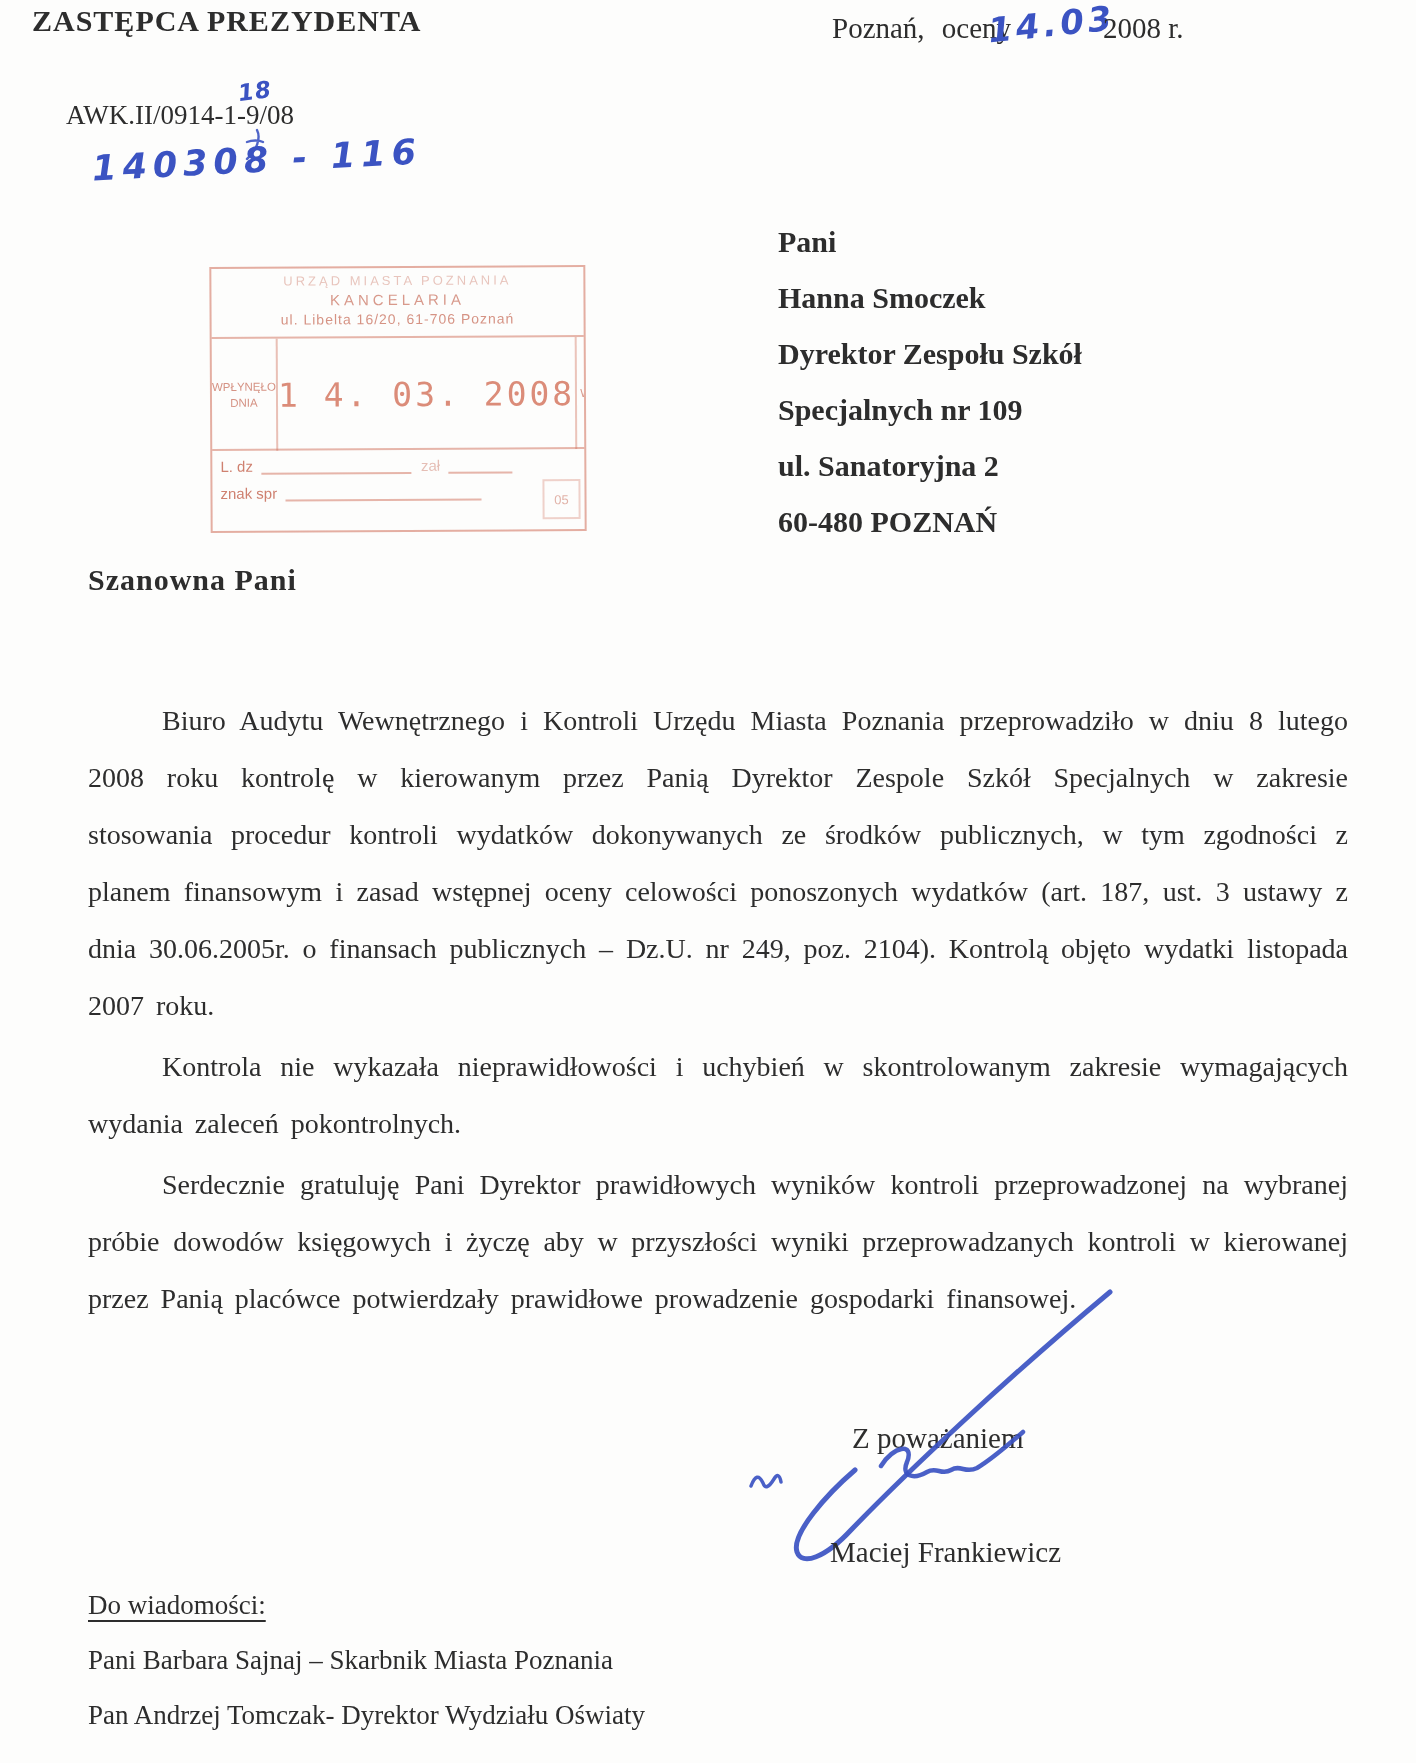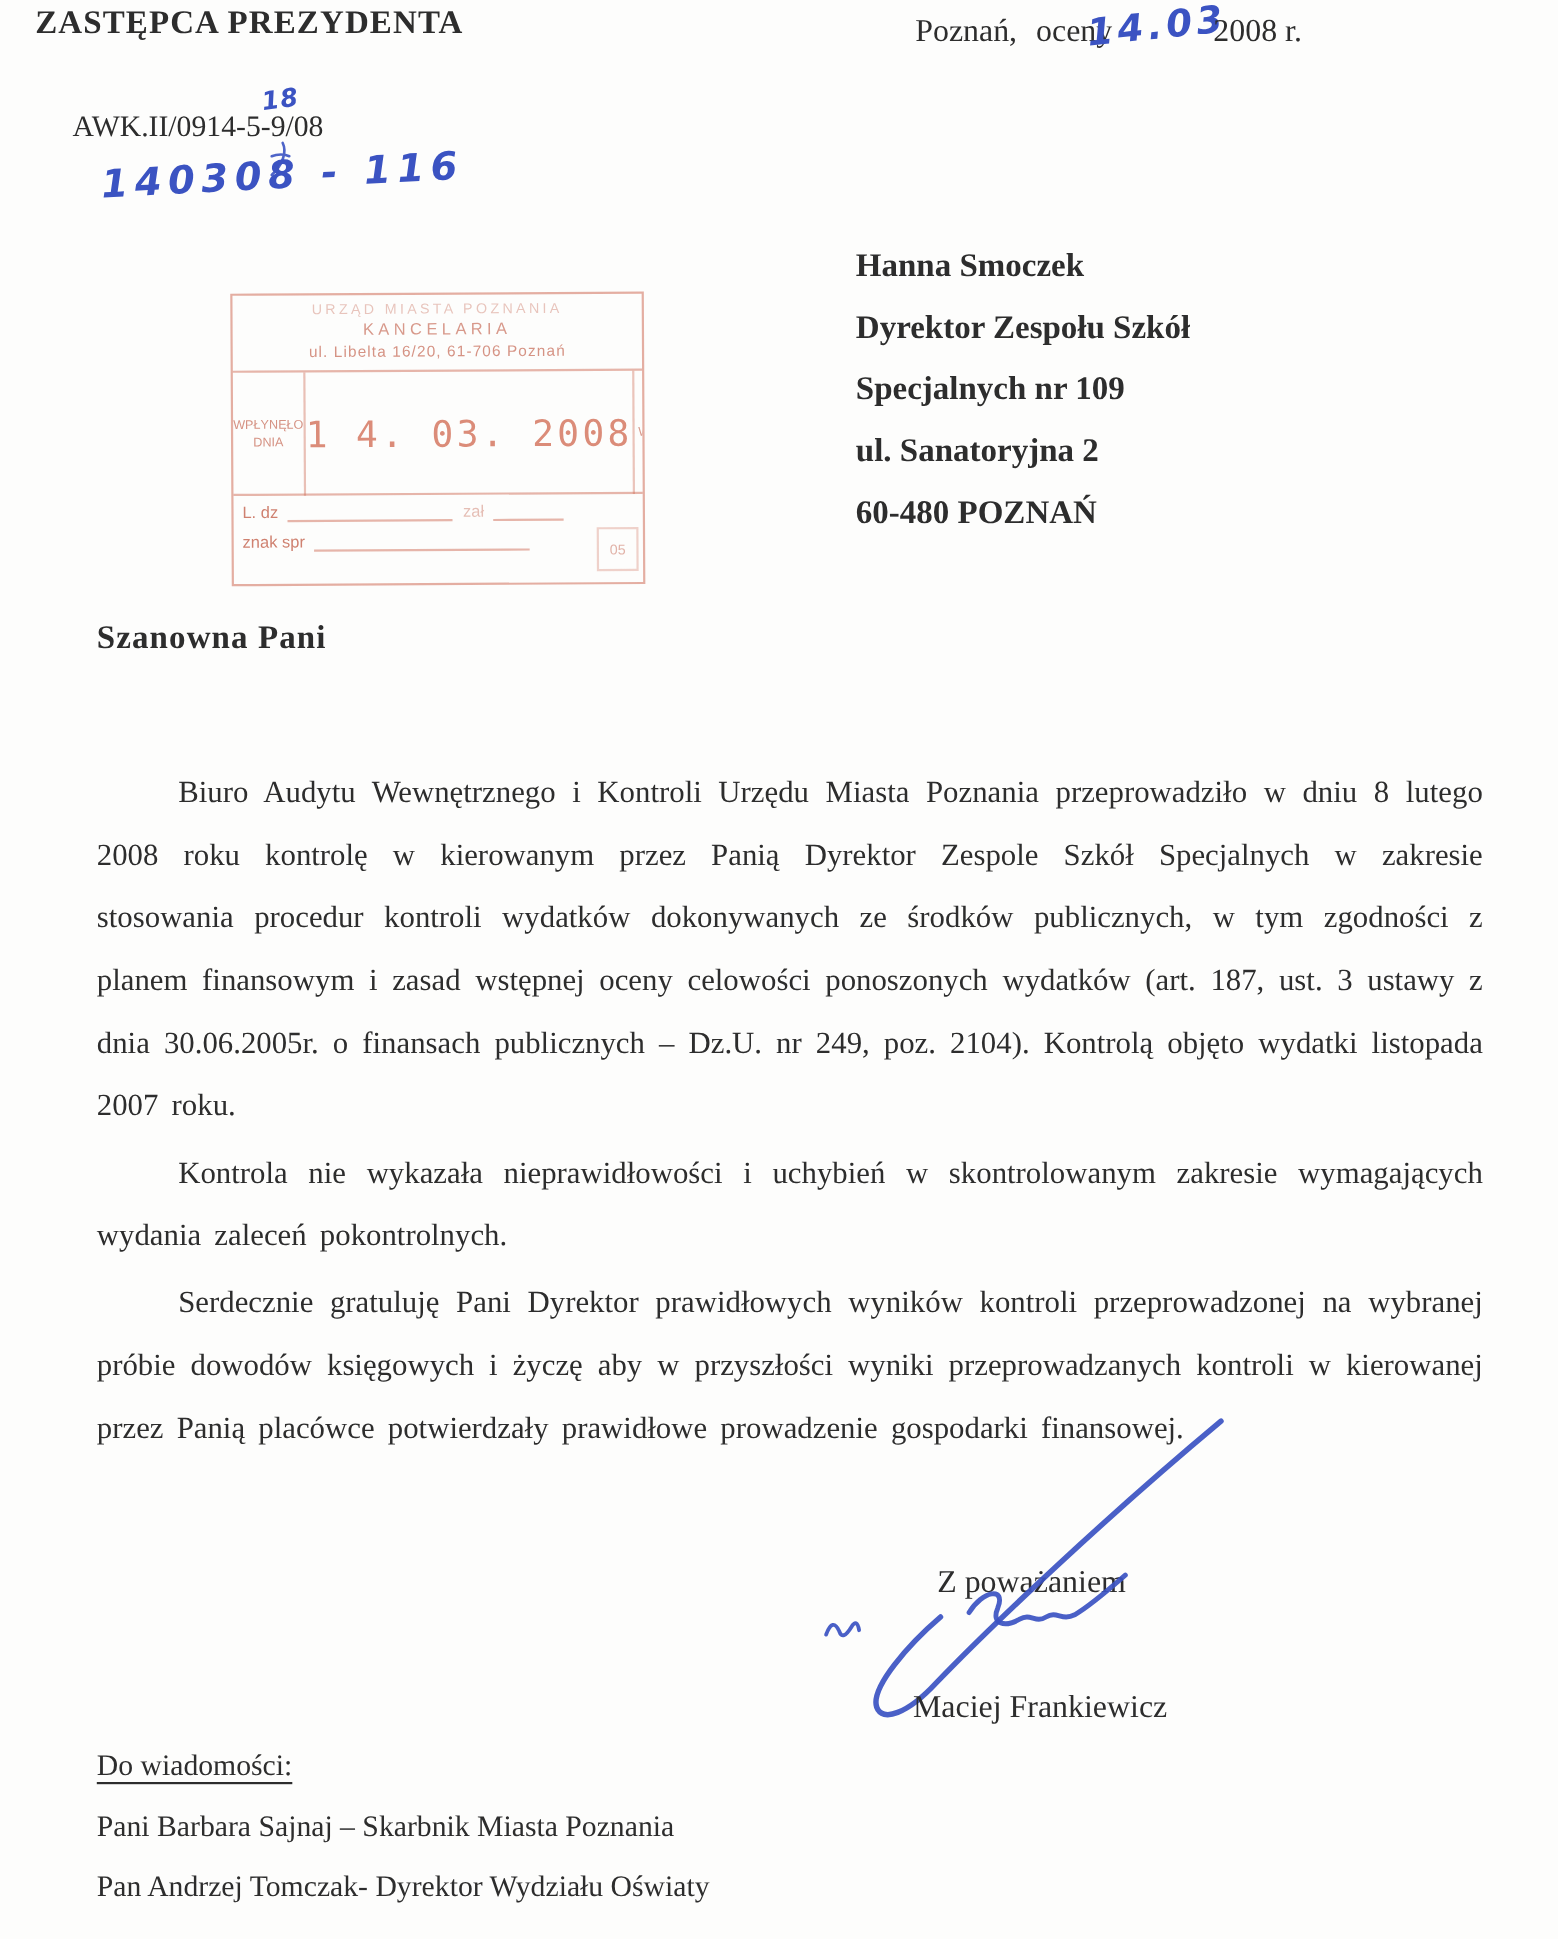--- a/index.html
+++ b/index.html
@@ -72,21 +72,21 @@
   .dist-head{left:88px;top:1590px;font-size:27px;text-decoration:underline;text-underline-offset:6px;}
   .dist-1{left:88px;top:1645px;font-size:27px;}
   .dist-2{left:88px;top:1700px;font-size:27px;}
 </style>
 </head>
 <body>
 
 <div class="page">
 
   <div class="abs sender1">ZASTĘPCA PREZYDENTA</div>
-  <div class="abs refnum">AWK.II/0914-5-9/08</div>
+  <div class="abs refnum">AWK.II/0914-1-9/08</div>
   <div class="abs ink ref-anno">18</div>
   <svg class="abs" style="left:243px;top:128px;" width="22" height="34" viewBox="0 0 22 34">
     <path d="M14 2 C18 10, 14 22, 4 31 M4 14 C9 12, 16 12, 20 14" fill="none" stroke="#3b53c2" stroke-width="2.4" stroke-linecap="round" opacity=".9"></path>
   </svg>
   <div class="abs ink reg-number">140308 - 116</div>
 
   <span class="abs date-place">Poznań,  oceny</span>
   <span class="abs ink date-hand">14.03</span>
   <span class="abs date-year">2008 r.</span>
 
@@ -108,20 +108,21 @@
       </div>
       <div class="srow">
         <span class="lbl">znak spr</span>
         <span class="line line-znak"></span>
       </div>
       <div class="corner-box">05</div>
     </div>
   </div>
 
   <div class="abs recipient">
+    <div>Pani</div>
     <div>Hanna Smoczek</div>
     <div>Dyrektor Zespołu Szkół</div>
     <div>Specjalnych nr 109</div>
     <div>ul. Sanatoryjna 2</div>
     <div>60-480 POZNAŃ</div>
   </div>
 
   <div class="abs salutation">Szanowna Pani</div>
 
   <div class="abs body-text">

